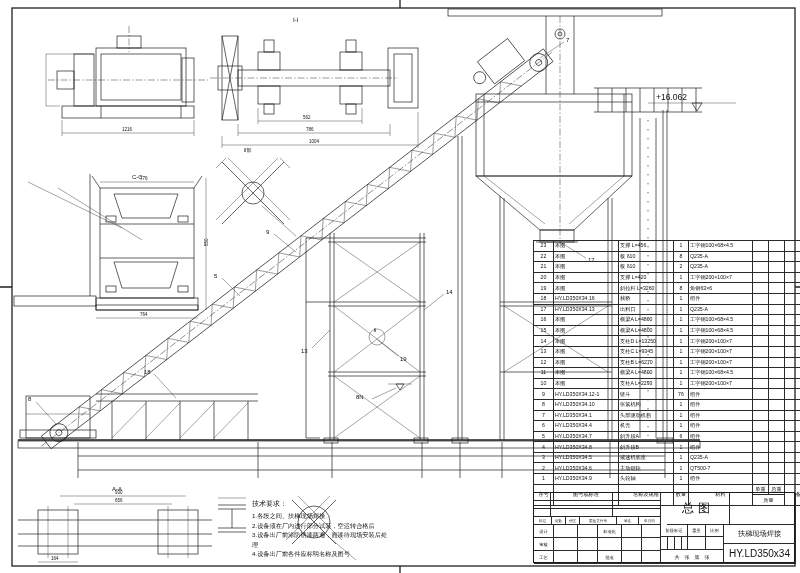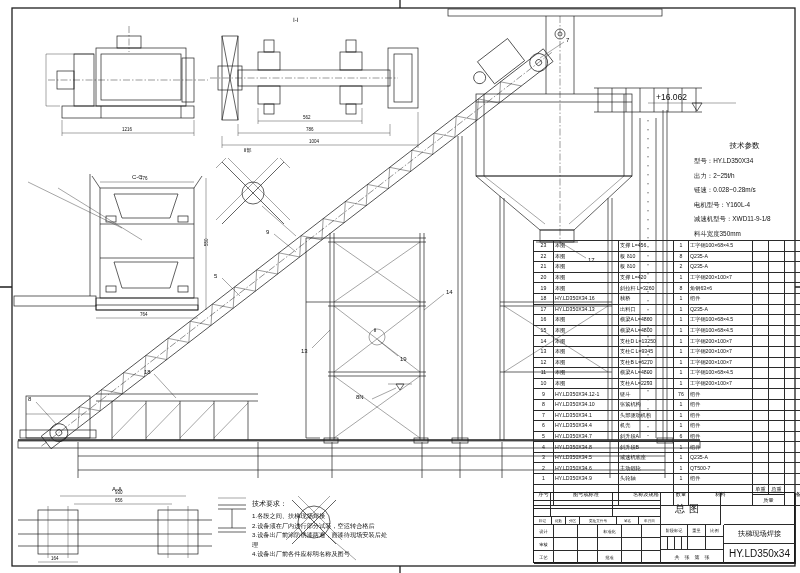--- a/index.html
+++ b/index.html
@@ -342,31 +342,20 @@
   <g>
     <circle cx="314" cy="522" r="16"></circle>
     <line x1="292" y1="500" x2="336" y2="544"></line>
         <line x1="336" y1="500" x2="292" y2="544"></line>
     <line x1="298" y1="496" x2="342" y2="540" class="dl"></line>
         <line x1="330" y1="496" x2="286" y2="540" class="dl"></line>
     <line x1="330" y1="538" x2="356" y2="560" class="dl"></line>
   </g>
 </svg>
 
-  <div class="tech-params">
-    <div class="tp-title">技术参数</div>
-    <div>
-      <div class="tp-line">型号：HY.LD350X34</div>
-        <div class="tp-line">出力：2~25t/h</div>
-        <div class="tp-line">链速：0.028~0.28m/s</div>
-        <div class="tp-line">电机型号：Y160L-4</div>
-        <div class="tp-line">减速机型号：XWD11-9-1/8</div>
-        <div class="tp-line">料斗宽度350mm</div>
-    </div>
-  </div>
 
   <table class="parts">
     <tbody>
 
         <tr>
           <td class="c" style="width:17px">23</td>
           <td style="width:62px">本图</td>
           <td style="width:52px">支撑 L=456</td>
           <td class="c" style="width:12px">1</td>
           <td style="width:61px">工字钢100×68×4.5</td>
@@ -668,21 +657,21 @@
       <div></div>
         <div></div>
         <div></div>
       <div>工艺</div>
         <div></div>
         <div></div>
       <div>批准</div>
         <div></div>
         <div></div>
     </div>
-    <div class="tb" style="left:124px;top:0;width:63px;height:32px;font-size:10px;letter-spacing:4px;">总图</div>
+    <div class="tb" style="left:133px;top:0;width:63px;height:32px;font-size:12px;letter-spacing:4px;">总图</div>
     <div class="tb-grid" style="left:127px;top:32px;width:63px;height:12px;grid-template-columns:27px 18px 18px;">
       <div>阶段标记</div>
       <div>重量</div>
       <div>比例</div>
     </div>
     <div class="tb-grid" style="left:127px;top:44px;width:63px;height:13px;grid-template-columns:7px 7px 7px 6px 18px 18px;">
       <div></div>
         <div></div>
         <div></div>
         <div></div>

